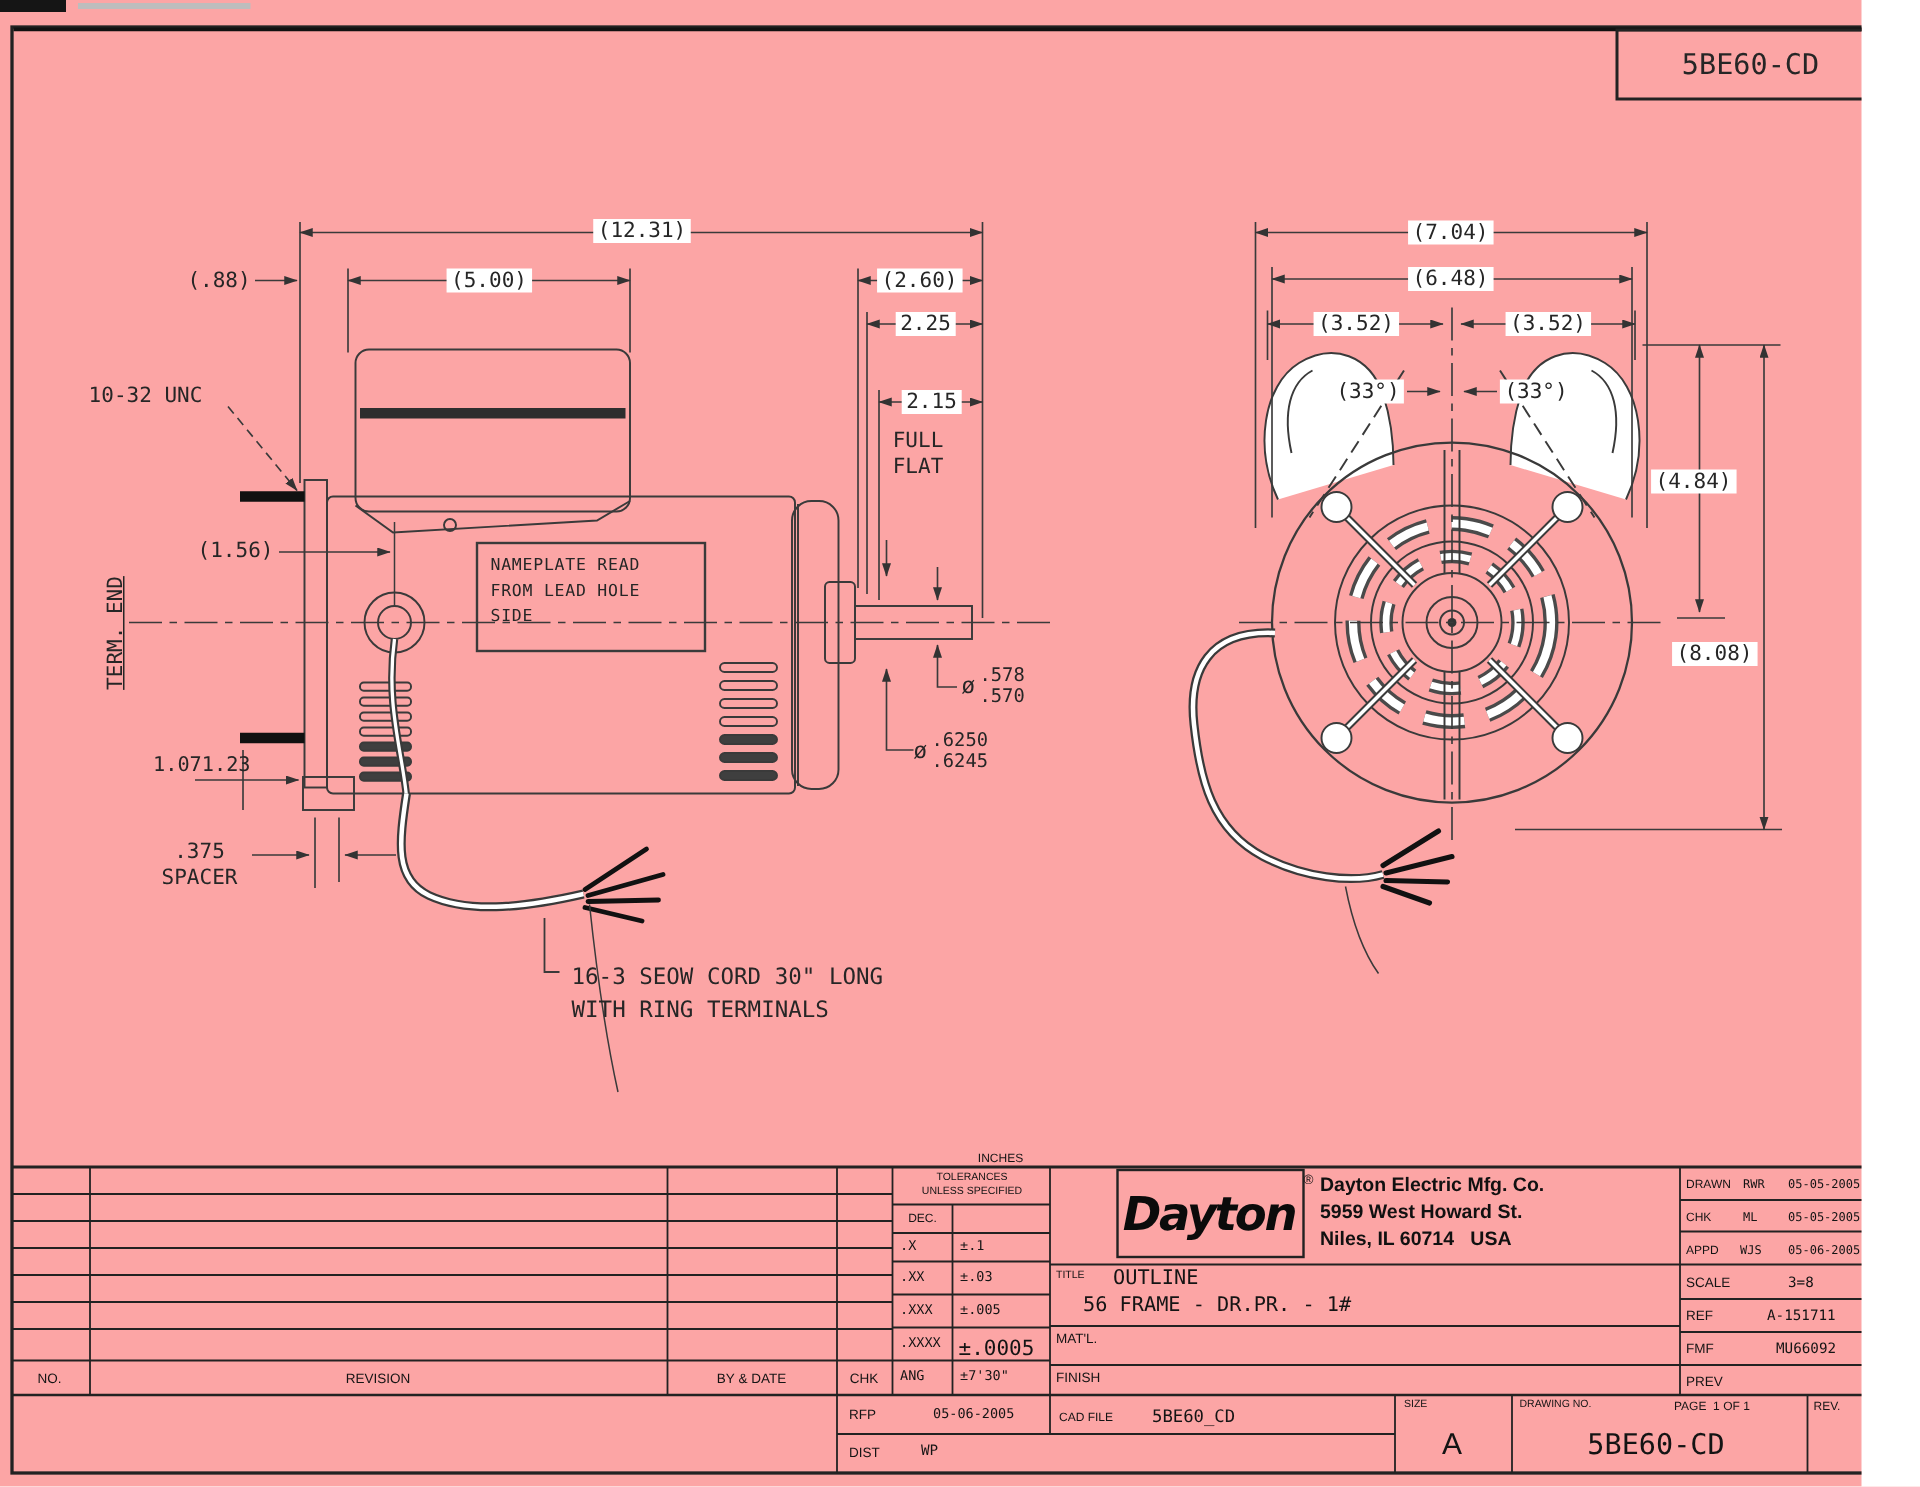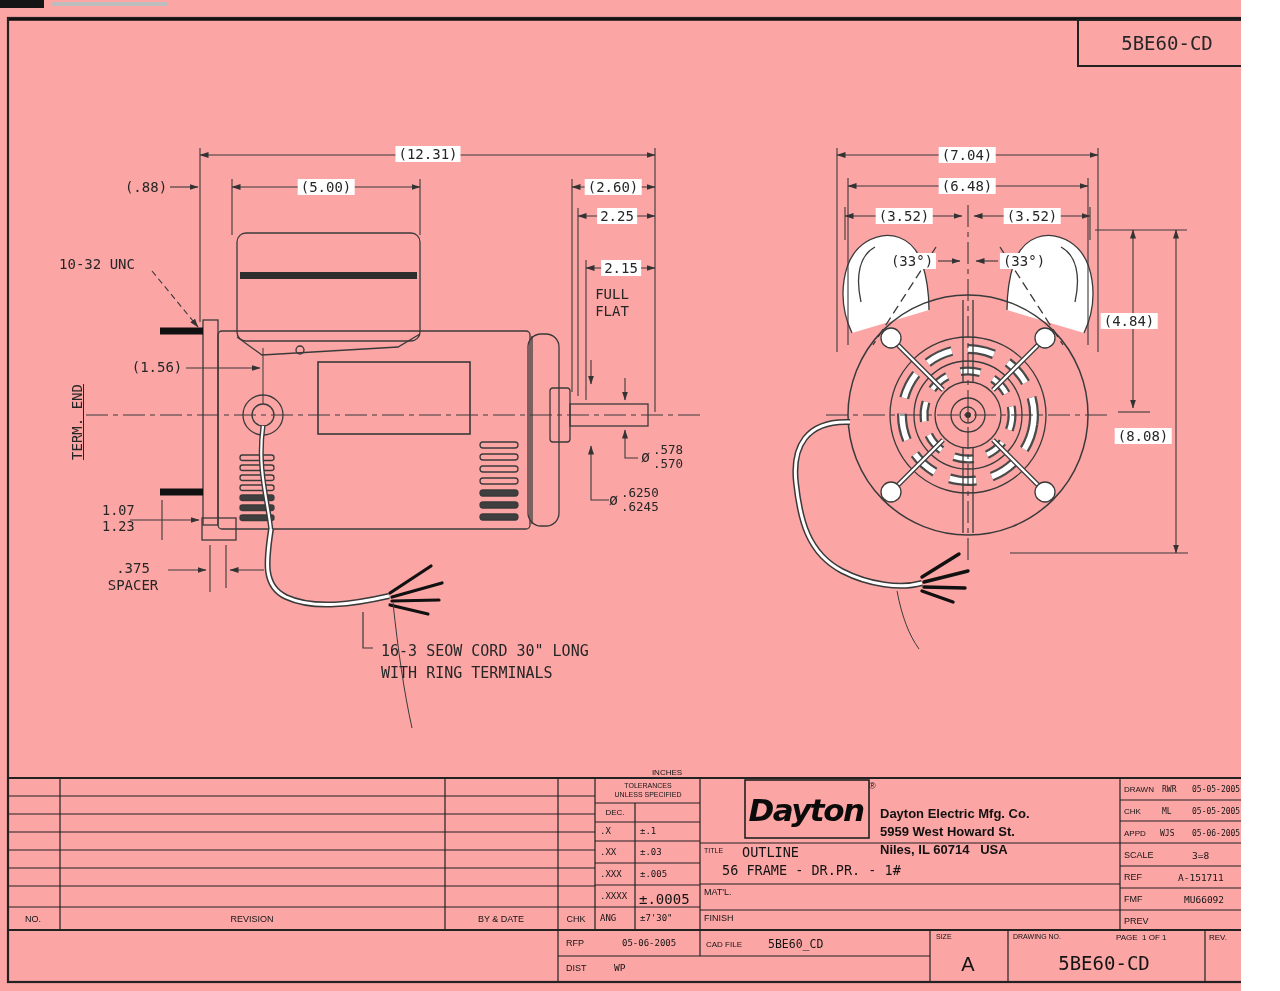--- a/index.html
+++ b/index.html
@@ -12,28 +12,28 @@
   .bg{background:#fff;padding:0 3px;}
   .ml{white-space:pre-line;text-align:center;line-height:1.2;}
   .rot{transform:translate(-50%,-50%) rotate(-90deg);text-decoration:underline;}
   .note{position:absolute;font:15px "DejaVu Sans Mono",monospace;color:#262626;
         white-space:pre-line;line-height:1.45;z-index:3;}
   .plate{position:absolute;font:11px "DejaVu Sans Mono",monospace;color:#262626;
          white-space:pre-line;line-height:1.55;letter-spacing:.5px;z-index:3;}
   .dia{position:absolute;display:flex;align-items:center;gap:3px;color:#262626;z-index:3;}
   .dsym{font:15px "DejaVu Sans Mono",monospace;}
   .dvals{display:flex;flex-direction:column;font:12.5px "DejaVu Sans Mono",monospace;line-height:1.15;}
-  .stud{position:absolute;display:flex;flex-direction:column;
+  .stud{position:absolute;display:flex;flex-direction:row;
         font:13.5px "DejaVu Sans Mono",monospace;color:#262626;line-height:1.15;z-index:3;}
   
   .t{position:absolute;color:#141414;white-space:pre;z-index:3;font-family:"Liberation Sans",sans-serif;}
   .c{transform:translate(-50%,-50%);}
   .mono{font-family:"DejaVu Sans Mono",monospace;}
   .logo{font:italic 900 31px "DejaVu Sans",sans-serif;letter-spacing:-1.5px;color:#0b0b0b;}
-  .addr{font-weight:bold;font-size:13px;color:#111;margin-top:24px;}
+  .addr{font-weight:bold;font-size:13px;color:#111;}
 </style>
 </head>
 <body>
 
 <div class="page">
 
 <svg width="1280" height="991" viewBox="0 0 1280 991">
   <defs>
     <marker id="ar" markerWidth="12" markerHeight="8" refX="8.5" refY="3" orient="auto-start-reverse" markerUnits="userSpaceOnUse">
       <path d="M0,0 L9,3 L0,6 Z" fill="#333"></path>
@@ -264,20 +264,23 @@
 <span class="dim" style="left:146px;top:187px">(.88)</span>
 <span class="dim bg" style="left:326px;top:187px">(5.00)</span>
 <span class="dim bg" style="left:613px;top:187px">(2.60)</span>
 <span class="dim bg" style="left:617px;top:216px">2.25</span>
 <span class="dim bg" style="left:621px;top:268px">2.15</span>
 <span class="dim ml" style="left:612px;top:303px">FULL
 FLAT</span>
 <span class="dim" style="left:97px;top:264px">10-32 UNC</span>
 <span class="dim" style="left:157px;top:367px">(1.56)</span>
 <span class="dim rot" style="left:77px;top:422px">TERM. END</span>
+<span class="plate" style="left:327px;top:368px">NAMEPLATE READ
+FROM LEAD HOLE
+SIDE</span>
 
 <div class="dia" style="left:641px;top:443px">
   <span class="dsym">ø</span>
   <span class="dvals">
     <span>.578</span>
     <span>.570</span>
   </span>
 </div>
 <div class="dia" style="left:609px;top:486px">
   <span class="dsym">ø</span>

